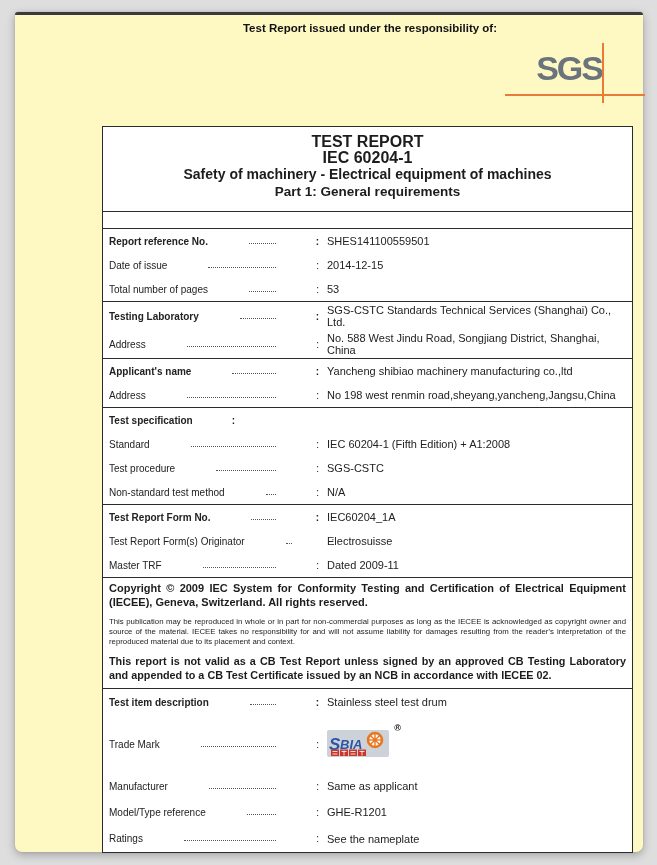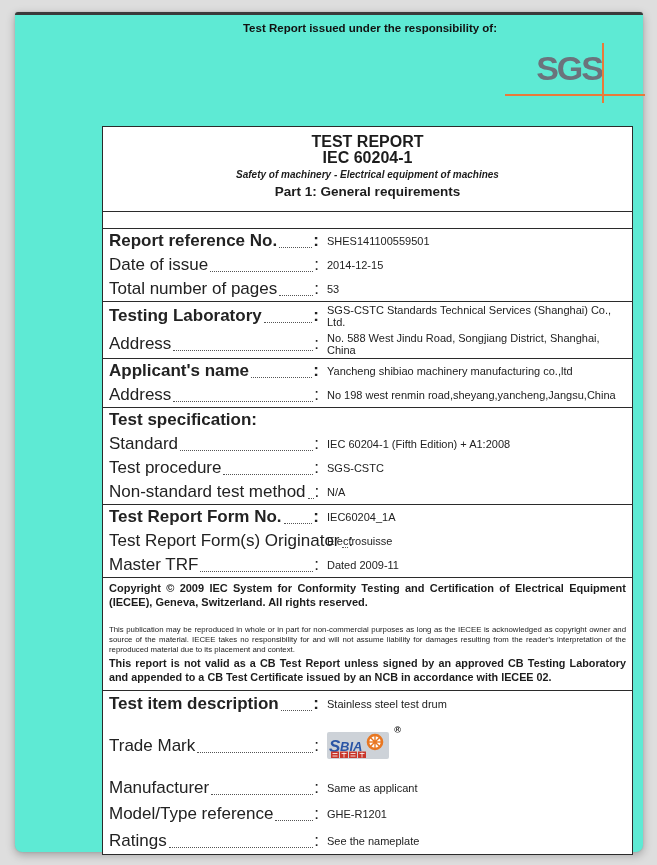--- a/index.html
+++ b/index.html
@@ -7,21 +7,21 @@
   body {
     width:657px; height:865px;
     background:#dedede;
     font-family:"Liberation Sans","DejaVu Sans",sans-serif;
     position:relative; overflow:hidden;
     color:#1c1c1c;
   }
   .page {
     position:absolute; left:15px; top:12px;
     width:628px; height:840px;
-    background:#5eead4;
+    background:#fef9c3;
     border-top:3px solid #3a3a3a;
     border-radius:3px 3px 7px 7px;
     box-shadow:0 3px 10px rgba(0,0,0,.28), 0 0 2px rgba(0,0,0,.15);
   }
   .header-note {
     position:absolute; left:145px; top:7px; width:420px;
     text-align:center; font-size:11.5px; font-weight:bold; color:#111;
   }
   
   .sgs-wrap { position:absolute; left:430px; top:20px; width:185px; height:75px; }
@@ -33,43 +33,43 @@
   .sgs-vline { position:absolute; right:26px; top:8px; width:2px; height:60px; background:#e87a3a; }
   .sgs-hline { position:absolute; right:-15px; top:59px; width:140px; height:2px; background:#e87a3a; }
 
   
   .rtable {
     position:absolute; left:87px; top:111px; width:531px;
     border:1.6px solid #2b2b2b; background:#fff;
   }
   .title-block { padding:7px 4px 11px; border-bottom:1.6px solid #2b2b2b; text-align:center; font-weight:bold; }
   .title-line-0, .title-line-1 { font-size:16px; line-height:16px; }
-  .title-line-2 { font-size:10px; line-height:17px;font-style:italic; }
+  .title-line-2 { font-size:14px; line-height:17px; }
   .title-line-3 { font-size:13.5px; line-height:17px; }
   .tspacer { height:16px; }
   .tgroup { border-top:1.6px solid #2b2b2b; }
 
   .trow { display:flex; align-items:center; min-height:24px; }
   .tlabel {
     width:216px; flex:0 0 216px; display:flex; align-items:flex-end;
-    padding-left:6px; font-size:17px; color:#222;
+    padding-left:6px; font-size:10px; color:#222;gap:39px;
   }
   .trow.theader .tlabel { width:auto; flex:0 0 auto;align-items:flex-end; }
   .label-text { white-space:nowrap; }
   .leader { flex:1 1 auto; min-width:6px; border-bottom:1.6px dotted #555; margin:0 1px 3px 2px; }
   .colon { }
   .bold { font-weight:bold; }
   .tvalue { flex:1 1 auto; padding:2px 4px 2px 8px; font-size:11px; color:#222; }
 
   
   .copyright { padding:3px 6px 6px; }
   .cp-bold   { font-size:11px; font-weight:bold; line-height:14px; text-align:justify; }
-  .cp-small  { font-size:7.8px;  line-height:10px; text-align:justify; margin-top:16px; color:#222; }
+  .cp-small  { font-size:7.8px;  line-height:10px; text-align:justify; margin-top:8px; color:#222; }
   .cp-normal { font-size:10.8px; line-height:13px; text-align:justify; margin-top:2px; }
-  .cp-strong { font-size:10.8px; font-weight:bold; line-height:13.5px; text-align:justify; margin-top:2px; }
+  .cp-strong { font-size:10.8px; font-weight:bold; line-height:13.5px; text-align:justify; margin-top:8px; }
 
   
   .tm-logo { position:relative; display:inline-block; width:66px; height:36px; margin-top:2px; }
   .tm-reg { position:absolute; top:-3px; right:-8px; font-size:9px; color:#111; font-weight:bold; }
 </style>
 </head>
 <body>
 
 <div class="page">
   <div class="header-note">Test Report issued under the responsibility of:</div>

